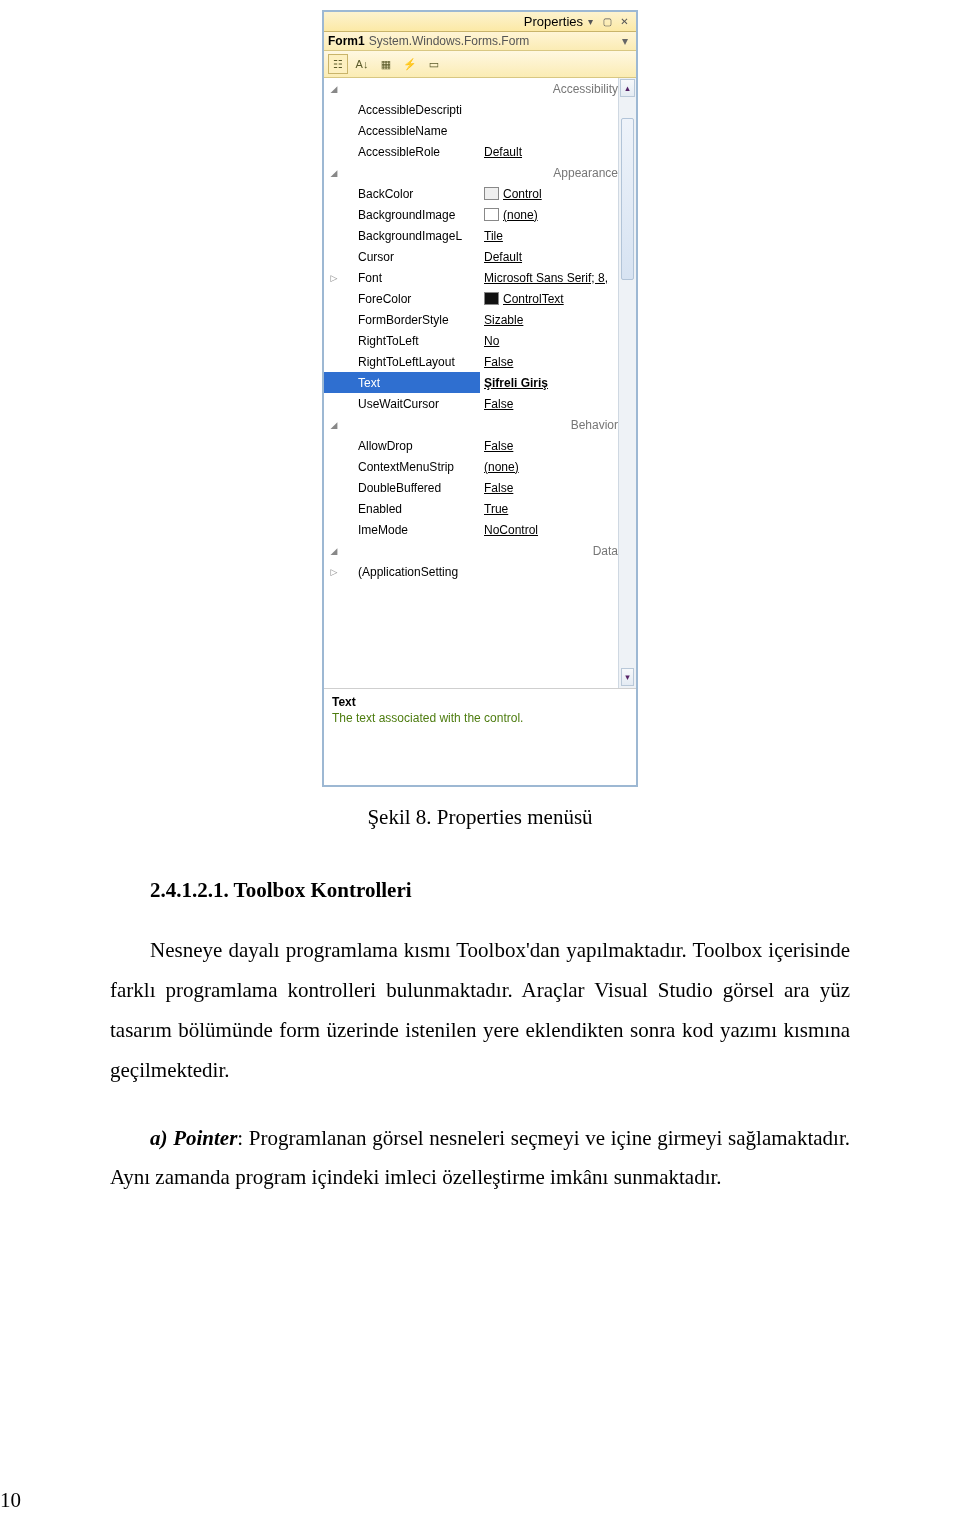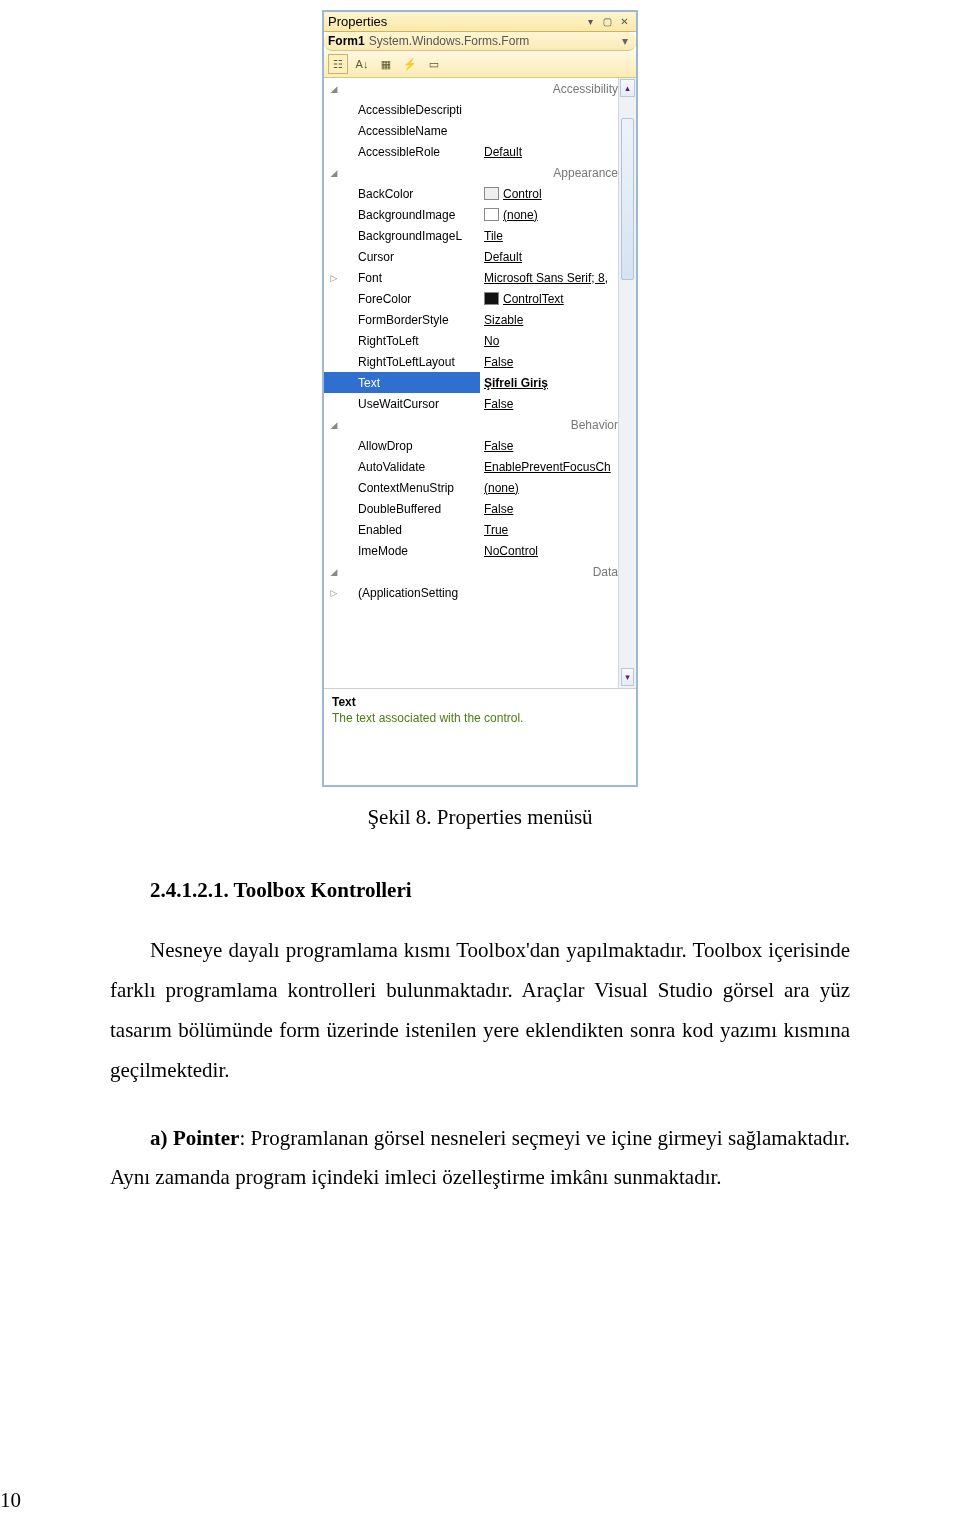--- a/index.html
+++ b/index.html
@@ -25,37 +25,37 @@
     font-family: "Segoe UI", Tahoma, sans-serif;
     font-size: 12px;
   }
   .vs-titlebar {
     background: linear-gradient(#fdf3cf, #fce9a6);
     border-bottom: 1px solid #c9b46a;
     display: flex;
     align-items: center;
     padding: 2px 4px;
     font-size: 13px;
+    text-align: right;
   }
   .vs-title { flex: 1; }
   .vs-title-controls { display: flex; gap: 2px; }
   .tc-btn {
     width: 15px; height: 14px;
     display: flex; align-items: center; justify-content: center;
     font-size: 10px;
     color: #555;
   }
   .vs-selector {
     display: flex;
     align-items: center;
     background: linear-gradient(#fff5d6, #fbecb4);
     border-bottom: 1px solid #d8c783;
     padding: 2px 4px;
     font-size: 12px;
-    border-radius: 8px;
   }
   .vs-selector .bold { font-weight: bold; margin-right: 4px; }
   .vs-selector .type { color: #555; flex: 1; white-space: nowrap; overflow: hidden; text-overflow: clip; }
   .vs-selector .drop { width: 14px; text-align: center; color: #666; }
   .vs-toolbar {
     display: flex;
     gap: 4px;
     padding: 3px 4px;
     background: linear-gradient(#fff8e2, #fbecb4);
     border-bottom: 1px solid #d8c783;
@@ -189,21 +189,21 @@
     line-height: 1.9;
     text-indent: 40px;
   }
   .para-b {
     margin-top: 28px;
     font-size: 21px;
     text-align: justify;
     line-height: 1.9;
     text-indent: 40px;
   }
-  .bold-run { font-weight: bold; }
+  .bold-run { font-weight: bold; font-style: italic; }
   .pagenum {
     position: absolute;
     bottom: 24px;
     width: 100%;
     text-align: left;
     font-size: 21px;
     left: 0;
   }
 </style>
 </head>
@@ -370,28 +370,20 @@
               <span class="expander"></span>
               <span class="indent"></span>
               <span class="item-label">AllowDrop</span>
               <span class="item-value">
                 <span>False</span>
               </span>
             </div>
             <div class="prop-row item-row">
               <span class="expander"></span>
               <span class="indent"></span>
-              <span class="item-label">AutoValidate</span>
-              <span class="item-value">
-                <span>EnablePreventFocusCh</span>
-              </span>
-            </div>
-            <div class="prop-row item-row">
-              <span class="expander"></span>
-              <span class="indent"></span>
               <span class="item-label">ContextMenuStrip</span>
               <span class="item-value">
                 <span>(none)</span>
               </span>
             </div>
             <div class="prop-row item-row">
               <span class="expander"></span>
               <span class="indent"></span>
               <span class="item-label">DoubleBuffered</span>
               <span class="item-value">

